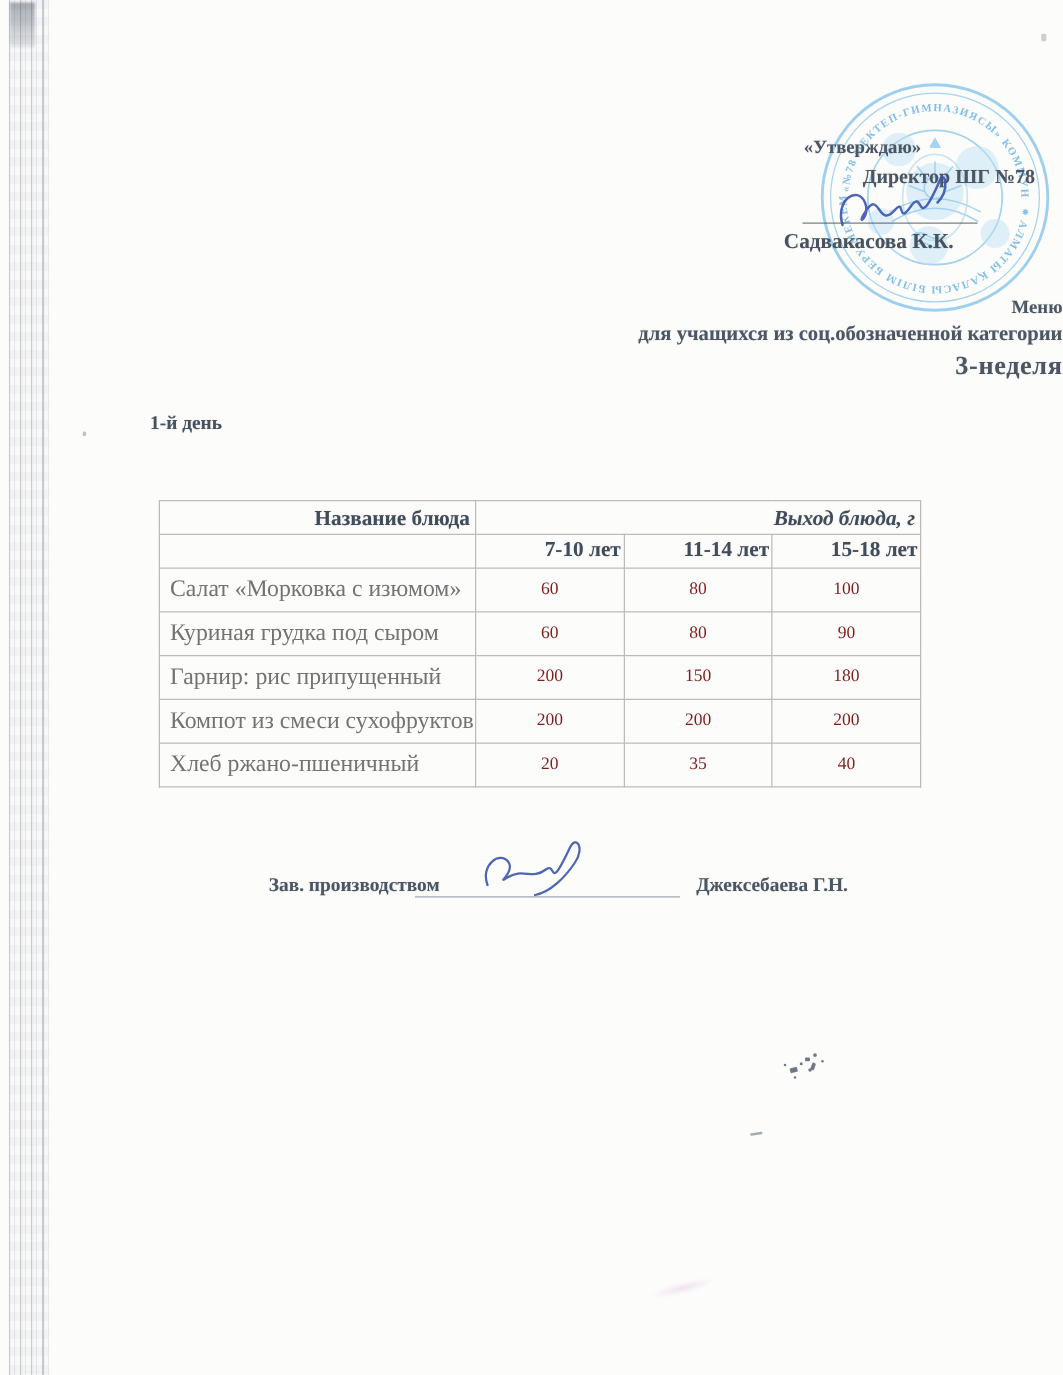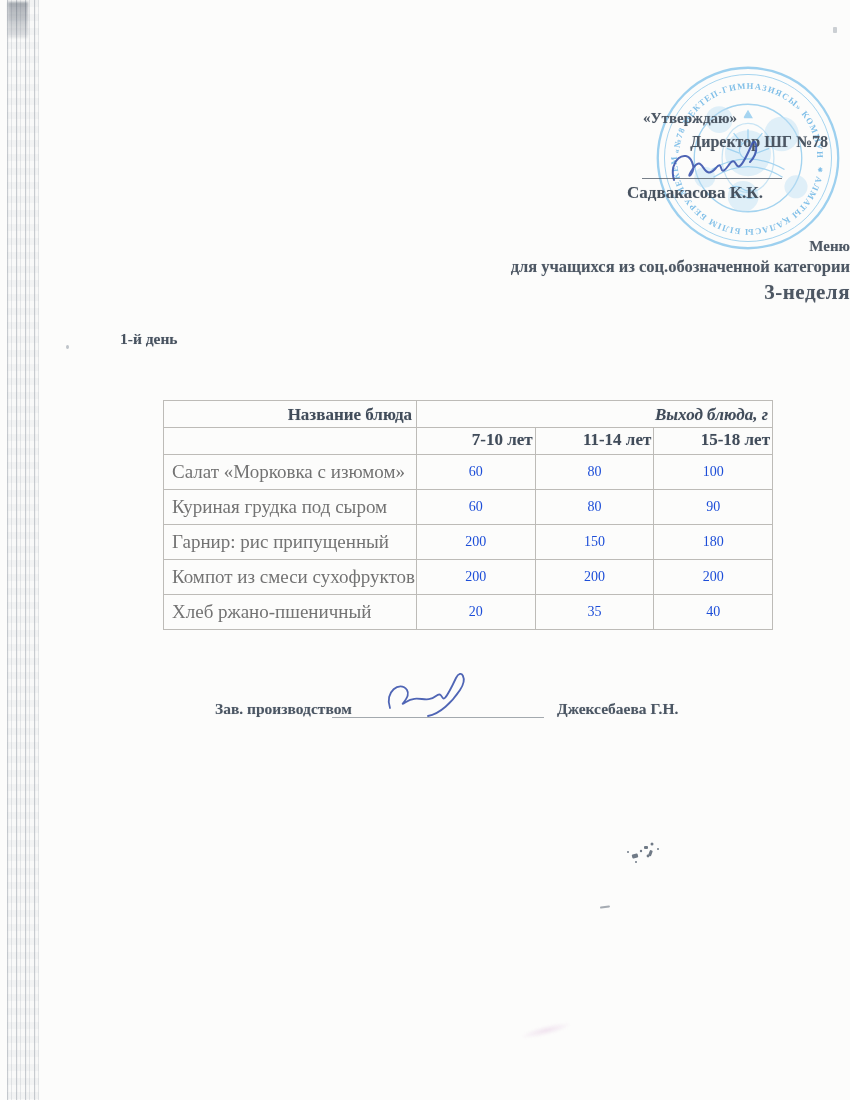--- a/index.html
+++ b/index.html
@@ -33,29 +33,29 @@
   .stamp-line3{left:560px;top:183px;width:270px;text-align:center;font-size:17px;font-weight:bold;color:#47525f;}
   .dir-sign{left:662px;top:138px;width:112px;height:56px;}
   
   .title-wrap{left:30px;top:236px;width:820px;text-align:center;color:#4d5763;}
   .t1{font-size:15px;font-weight:bold;line-height:20px;}
   .t2,.t3{font-size:16.5px;font-weight:bold;line-height:21px;}
   .tweek{font-size:21px;font-weight:bold;line-height:30px;letter-spacing:.5px;}
   .day-label{left:120px;top:330px;font-size:15.5px;font-weight:bold;color:#47525f;}
   
   .menu-table{left:127px;top:400px;}
-  table{border-collapse:collapse;table-layout:fixed;width:610px;margin-left:36px;}
+  table{border-collapse:collapse;table-layout:fixed;width:610px;}
   td,th{border:1px solid #bdbbb7;vertical-align:middle;overflow:hidden;white-space:nowrap;}
   th{font-weight:bold;color:#414c5a;text-align:left;}
   .h-dish{width:240px;font-size:17px;padding:4px 4px 2px 8px;}
   .h-out{font-size:17px;padding:4px 4px 2px 46px;font-style:italic;}
   .h-age{font-size:17px;padding:2px 2px 4px 9px;}
   .c-age0{width:128px;}.c-age1{width:116px;}.c-age2{width:126px;}
   .r-dish{font-size:19px;color:#737373;padding:6px 4px 6px 8px;height:19px;}
-  .r-val{font-size:14px;color:#1d4ed8;text-align:center;padding:6px 2px;}
+  .r-val{font-size:14px;color:#7f1d1d;text-align:center;padding:6px 2px;}
   
   .foot-label{left:215px;top:700px;font-size:15.5px;font-weight:bold;color:#4b5663;}
   .foot-rule{left:332px;top:717px;width:212px;border-top:1px solid rgba(90,100,112,.55);}
   .foot-name{left:557px;top:700px;font-size:15.5px;font-weight:bold;color:#4b5663;}
   .foot-sign{left:380px;top:670px;width:100px;height:52px;}
   
   .speck-cluster{left:622px;top:840px;width:46px;height:32px;}
   .dash-mark{left:600px;top:906px;width:10px;height:2px;background:#6a7482;opacity:.6;transform:rotate(-8deg);border-radius:1px;}
   .pink-smear{left:520px;top:1026px;width:52px;height:9px;
     background:radial-gradient(closest-side, rgba(221,186,220,.42), rgba(221,186,220,0));

